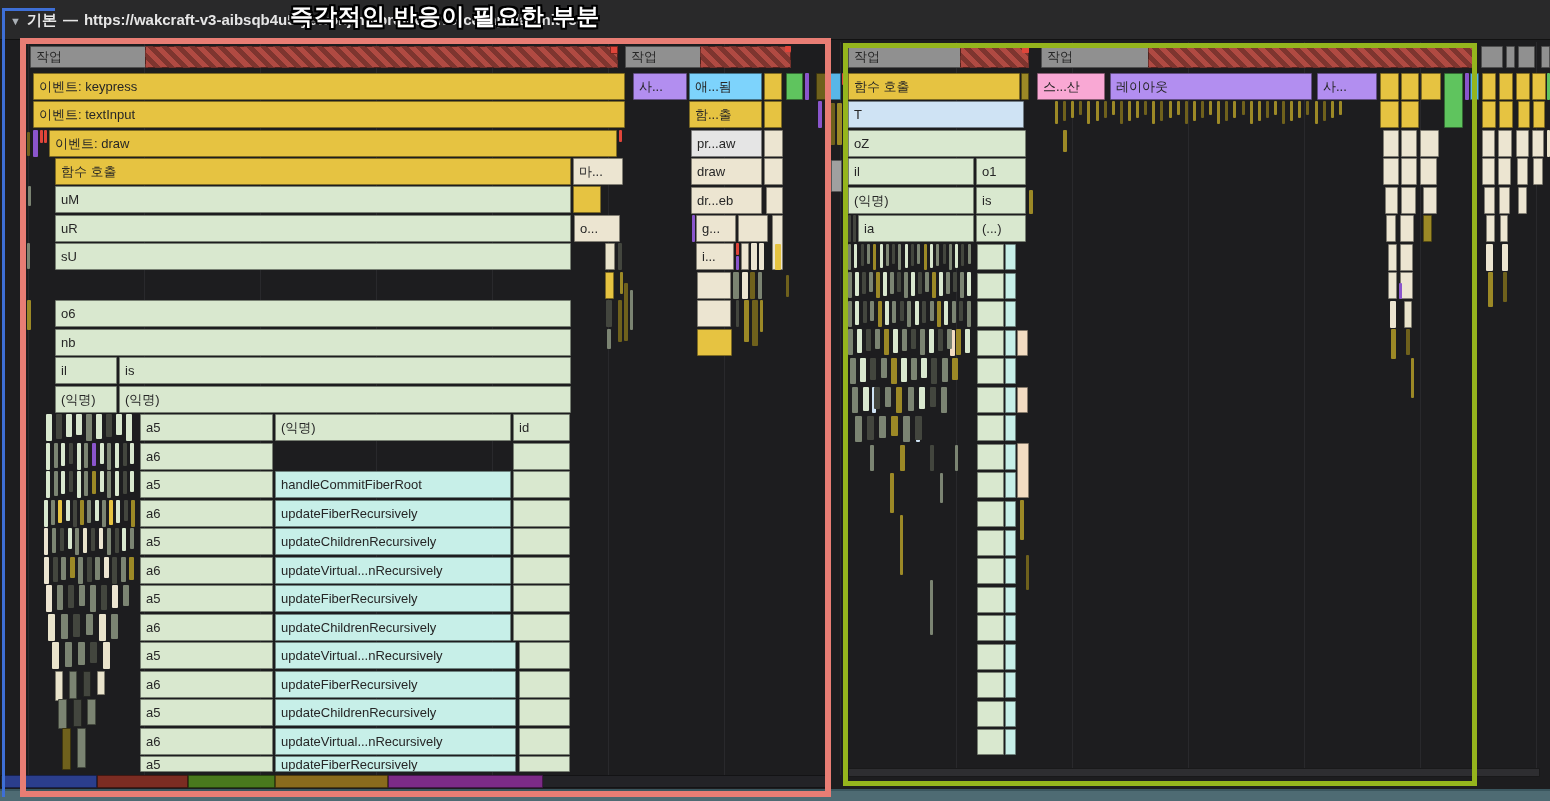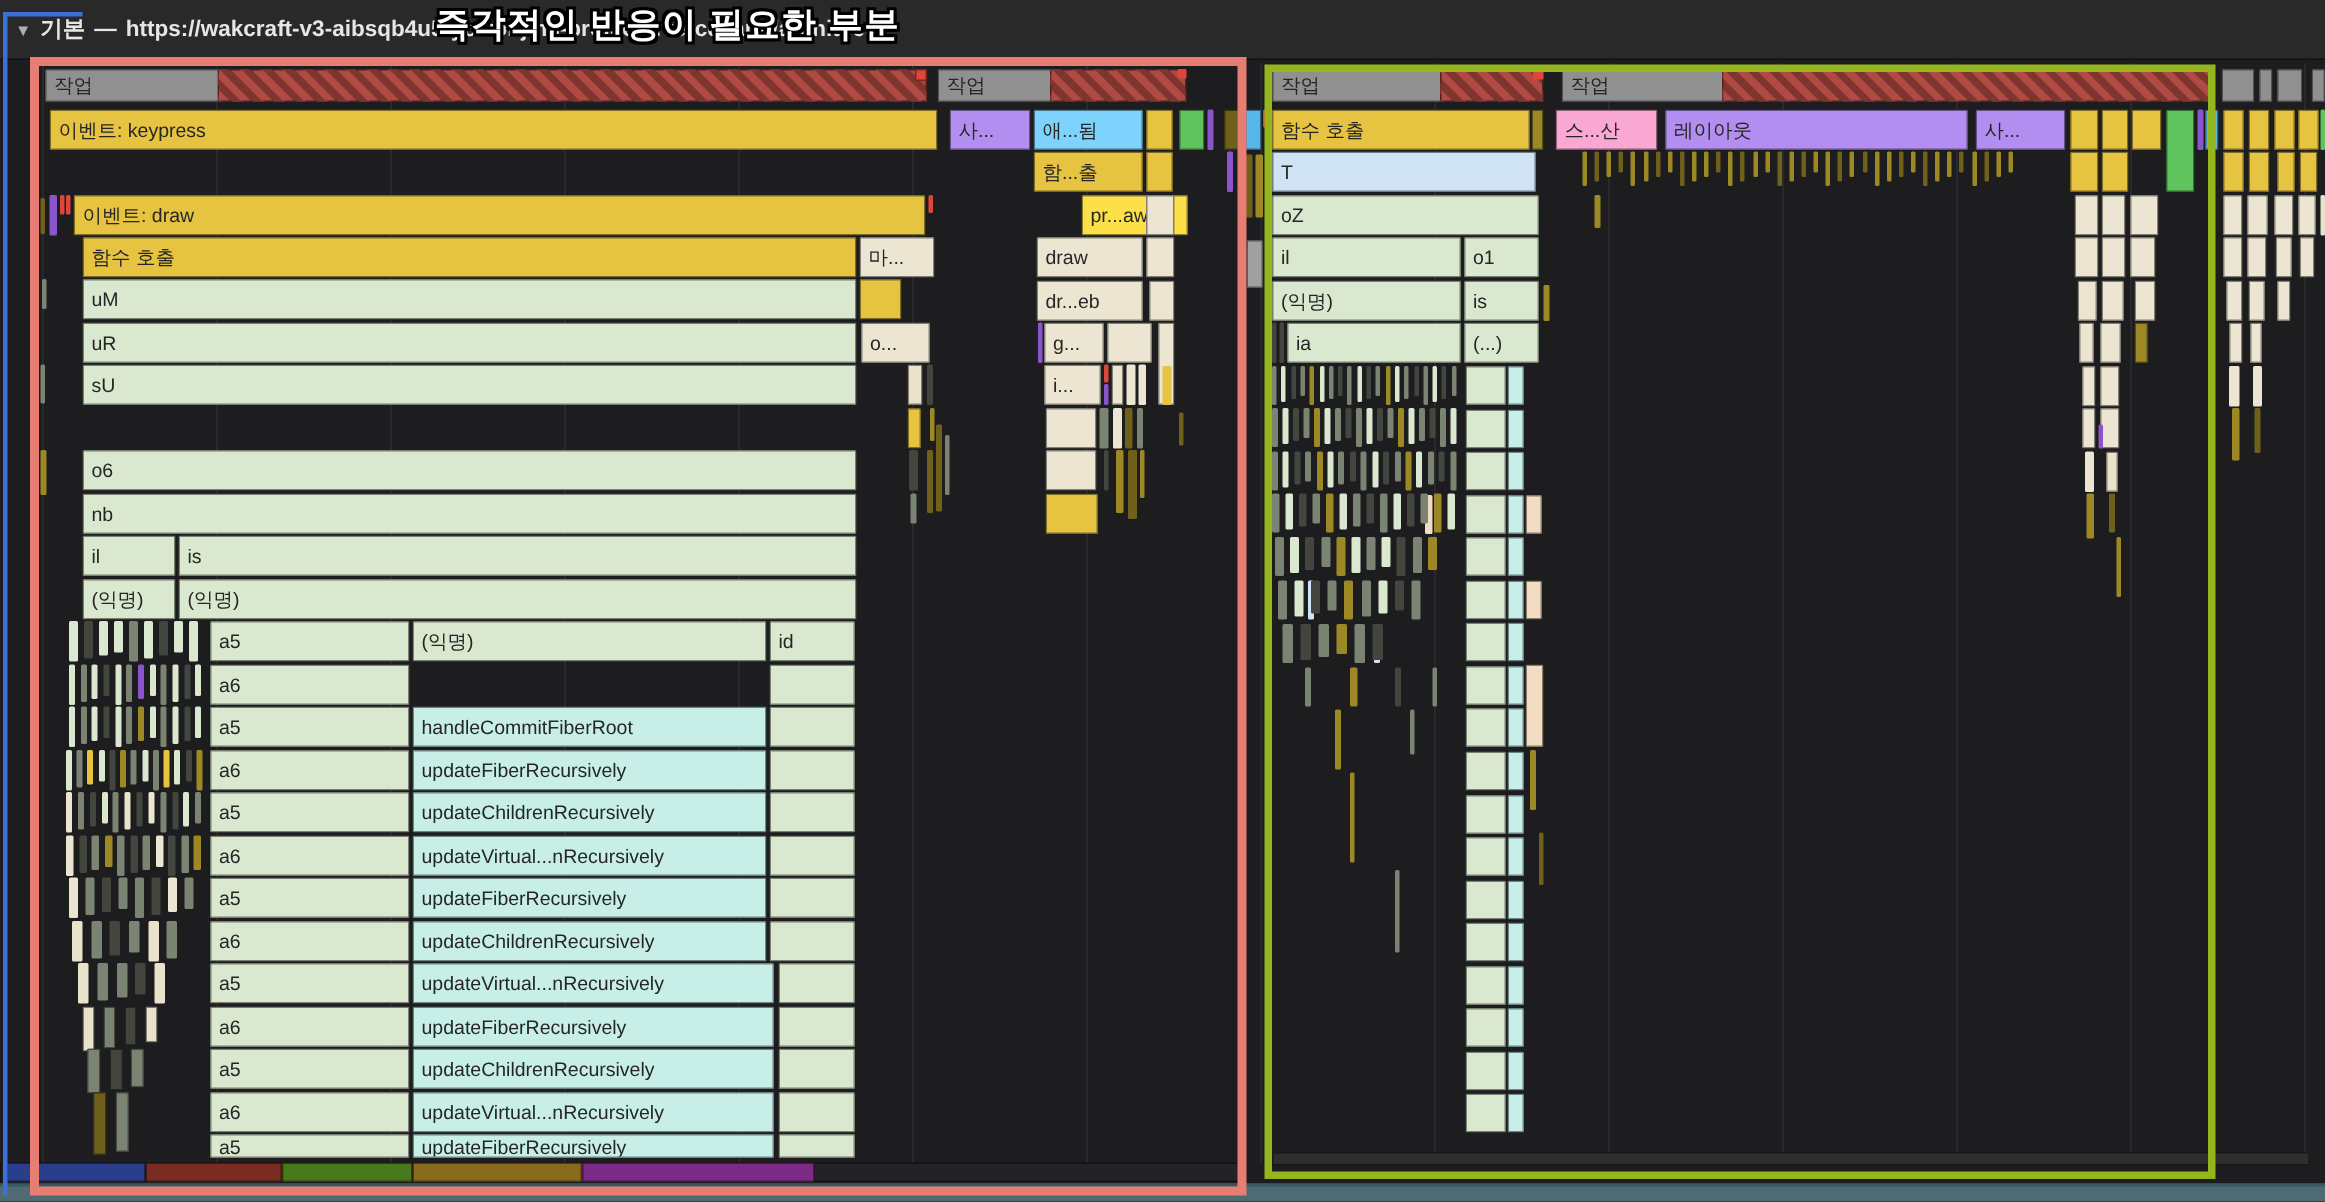--- a/index.html
+++ b/index.html
@@ -45,20 +45,21 @@
     <span id="expander">▼</span><span>기본</span><span>—</span><span>https://wakcraft-v3-aibsqb4u5-yewonjins-projects.vercel.app/architect</span>
   </div>
 
   <div id="blue-bracket"></div>
 
   <div id="bars">
       <div class="bar b lbl" style="left: 30px; top: 46px; width: 588px; height: 22px; background: rgb(144, 144, 144);">작업</div>
       <div class="bar hatchp" style="left: 145px; top: 46px; width: 473px; height: 22px;"></div>
       <div class="bar b" style="left: 610px; top: 46px; width: 8px; height: 8px; background: rgb(224, 69, 58);"></div>
       <div class="bar b lbl" style="left: 33px; top: 73px; width: 592px; height: 27px; background: rgb(230, 195, 65);">이벤트: keypress</div>
+      <div class="bar b lbl" style="left: 33px; top: 101px; width: 592px; height: 27px; background: rgb(230, 195, 65);">이벤트: textInput</div>
       <div class="bar" style="left: 33px; top: 130px; width: 5px; height: 27px; background: rgb(138, 85, 204);"></div>
       <div class="bar" style="left: 40px; top: 130px; width: 3px; height: 13px; background: rgb(224, 69, 58);"></div>
       <div class="bar" style="left: 44px; top: 130px; width: 3px; height: 13px; background: rgb(224, 69, 58);"></div>
       <div class="bar b lbl" style="left: 49px; top: 130px; width: 568px; height: 27px; background: rgb(230, 195, 65);">이벤트: draw</div>
       <div class="bar" style="left: 619px; top: 130px; width: 3px; height: 12px; background: rgb(224, 69, 58);"></div>
       <div class="bar b lbl" style="left: 55px; top: 158px; width: 516px; height: 27px; background: rgb(230, 195, 65);">함수 호출</div>
       <div class="bar b lbl" style="left: 573px; top: 158px; width: 50px; height: 27px; background: rgb(236, 229, 209);">마...</div>
       <div class="bar b lbl" style="left: 55px; top: 186px; width: 516px; height: 27px; background: rgb(217, 232, 207);">uM</div>
       <div class="bar b" style="left: 573px; top: 186px; width: 28px; height: 27px; background: rgb(230, 195, 65);"></div>
       <div class="bar b lbl" style="left: 55px; top: 215px; width: 516px; height: 27px; background: rgb(217, 232, 207);">uR</div>
@@ -131,21 +132,21 @@
       <div class="bar" style="left: 805px; top: 73px; width: 4px; height: 27px; background: rgb(138, 85, 204);"></div>
       <div class="bar b" style="left: 816px; top: 73px; width: 10px; height: 27px; background: rgb(111, 97, 28);"></div>
       <div class="bar b" style="left: 830px; top: 73px; width: 11px; height: 27px; background: rgb(88, 182, 232);"></div>
       <div class="bar" style="left: 842px; top: 73px; width: 2px; height: 12px; background: rgb(224, 69, 58);"></div>
       <div class="bar b lbl" style="left: 689px; top: 101px; width: 73px; height: 27px; background: rgb(230, 195, 65);">함...출</div>
       <div class="bar b" style="left: 764px; top: 101px; width: 18px; height: 27px; background: rgb(230, 195, 65);"></div>
       <div class="bar" style="left: 818px; top: 101px; width: 4px; height: 27px; background: rgb(138, 85, 204);"></div>
       <div class="bar" style="left: 830px; top: 103px; width: 5px; height: 42px; background: rgb(111, 97, 28);"></div>
       <div class="bar" style="left: 837px; top: 103px; width: 5px; height: 42px; background: rgb(156, 137, 38);"></div>
       <div class="bar b" style="left: 831px; top: 160px; width: 11px; height: 32px; background: rgb(160, 160, 160);"></div>
-      <div class="bar b lbl" style="left: 721px; top: 130px; width: 71px; height: 27px; background: #fde047;">pr...aw</div>
+      <div class="bar b lbl" style="left: 691px; top: 130px; width: 71px; height: 27px; background: #e5e5e5;">pr...aw</div>
       <div class="bar b" style="left: 764px; top: 130px; width: 19px; height: 27px; background: rgb(236, 229, 209);"></div>
       <div class="bar b lbl" style="left: 691px; top: 158px; width: 71px; height: 27px; background: rgb(236, 229, 209);">draw</div>
       <div class="bar b" style="left: 764px; top: 158px; width: 19px; height: 27px; background: rgb(236, 229, 209);"></div>
       <div class="bar b lbl" style="left: 691px; top: 187px; width: 71px; height: 27px; background: rgb(236, 229, 209);">dr...eb</div>
       <div class="bar b" style="left: 766px; top: 187px; width: 17px; height: 27px; background: rgb(236, 229, 209);"></div>
       <div class="bar" style="left: 692px; top: 215px; width: 3px; height: 27px; background: rgb(138, 85, 204);"></div>
       <div class="bar b lbl" style="left: 696px; top: 215px; width: 40px; height: 27px; background: rgb(236, 229, 209);">g...</div>
       <div class="bar b" style="left: 738px; top: 215px; width: 30px; height: 27px; background: rgb(236, 229, 209);"></div>
       <div class="bar b" style="left: 772px; top: 215px; width: 11px; height: 55px; background: rgb(236, 229, 209);"></div>
       <div class="bar b lbl" style="left: 696px; top: 243px; width: 38px; height: 27px; background: rgb(236, 229, 209);">i...</div>

